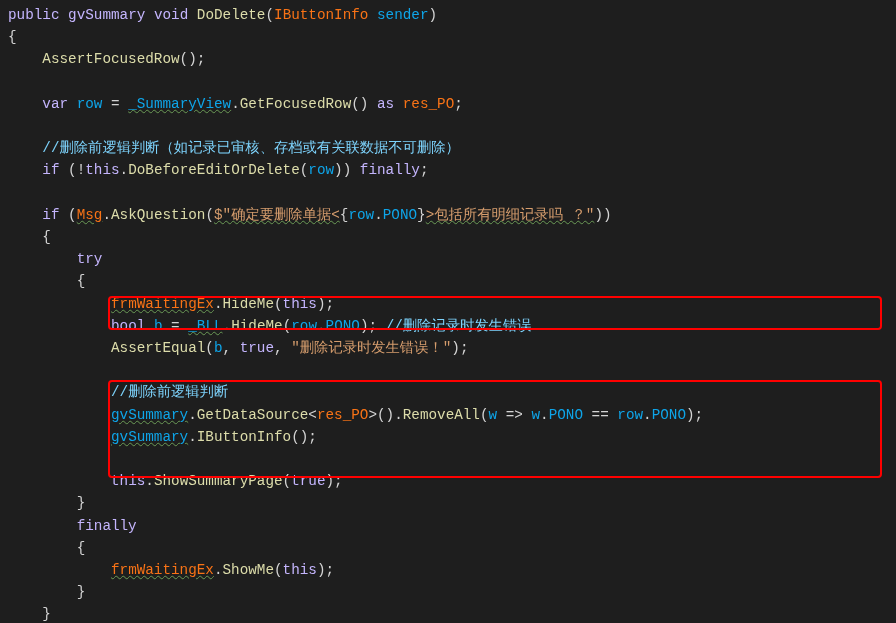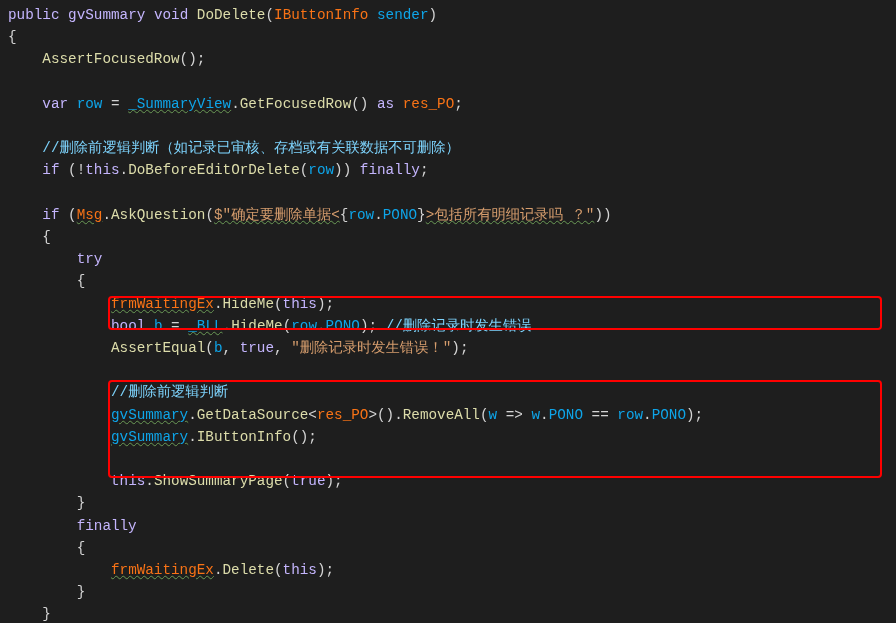--- a/index.html
+++ b/index.html
@@ -37,19 +37,19 @@
             <span class="method">AssertEqual</span><span class="punc">(</span><span class="var">b</span><span class="punc">, </span><span class="kw">true</span><span class="punc">, </span><span class="string">"删除记录时发生错误！"</span><span class="punc">);</span>
 
             <span class="comment">//删除前逻辑判断</span>
             <span class="var wavy">gvSummary</span><span class="punc">.</span><span class="method">GetDataSource</span><span class="punc">&lt;</span><span class="type">res_PO</span><span class="punc">&gt;().</span><span class="method">RemoveAll</span><span class="punc">(</span><span class="var">w</span><span class="punc"> =&gt; </span><span class="var">w</span><span class="punc">.</span><span class="var">PONO</span><span class="punc"> == </span><span class="var">row</span><span class="punc">.</span><span class="var">PONO</span><span class="punc">);</span>
             <span class="var wavy">gvSummary</span><span class="punc">.</span><span class="method">IButtonInfo</span><span class="punc">();</span>
 
             <span class="kw">this</span><span class="punc">.</span><span class="method">ShowSummaryPage</span><span class="punc">(</span><span class="kw">true</span><span class="punc">);</span>
         <span class="punc">}</span>
         <span class="kw">finally</span>
         <span class="punc">{</span>
-            <span class="type wavy">frmWaitingEx</span><span class="punc">.</span><span class="method">Delete</span><span class="punc">(</span><span class="kw">this</span><span class="punc">);</span>
+            <span class="type wavy">frmWaitingEx</span><span class="punc">.</span><span class="method">ShowMe</span><span class="punc">(</span><span class="kw">this</span><span class="punc">);</span>
         <span class="punc">}</span>
     <span class="punc">}</span>
 
 <div class="box box1"></div>
 <div class="box box2"></div>
 </pre>
 
 </body></html>

